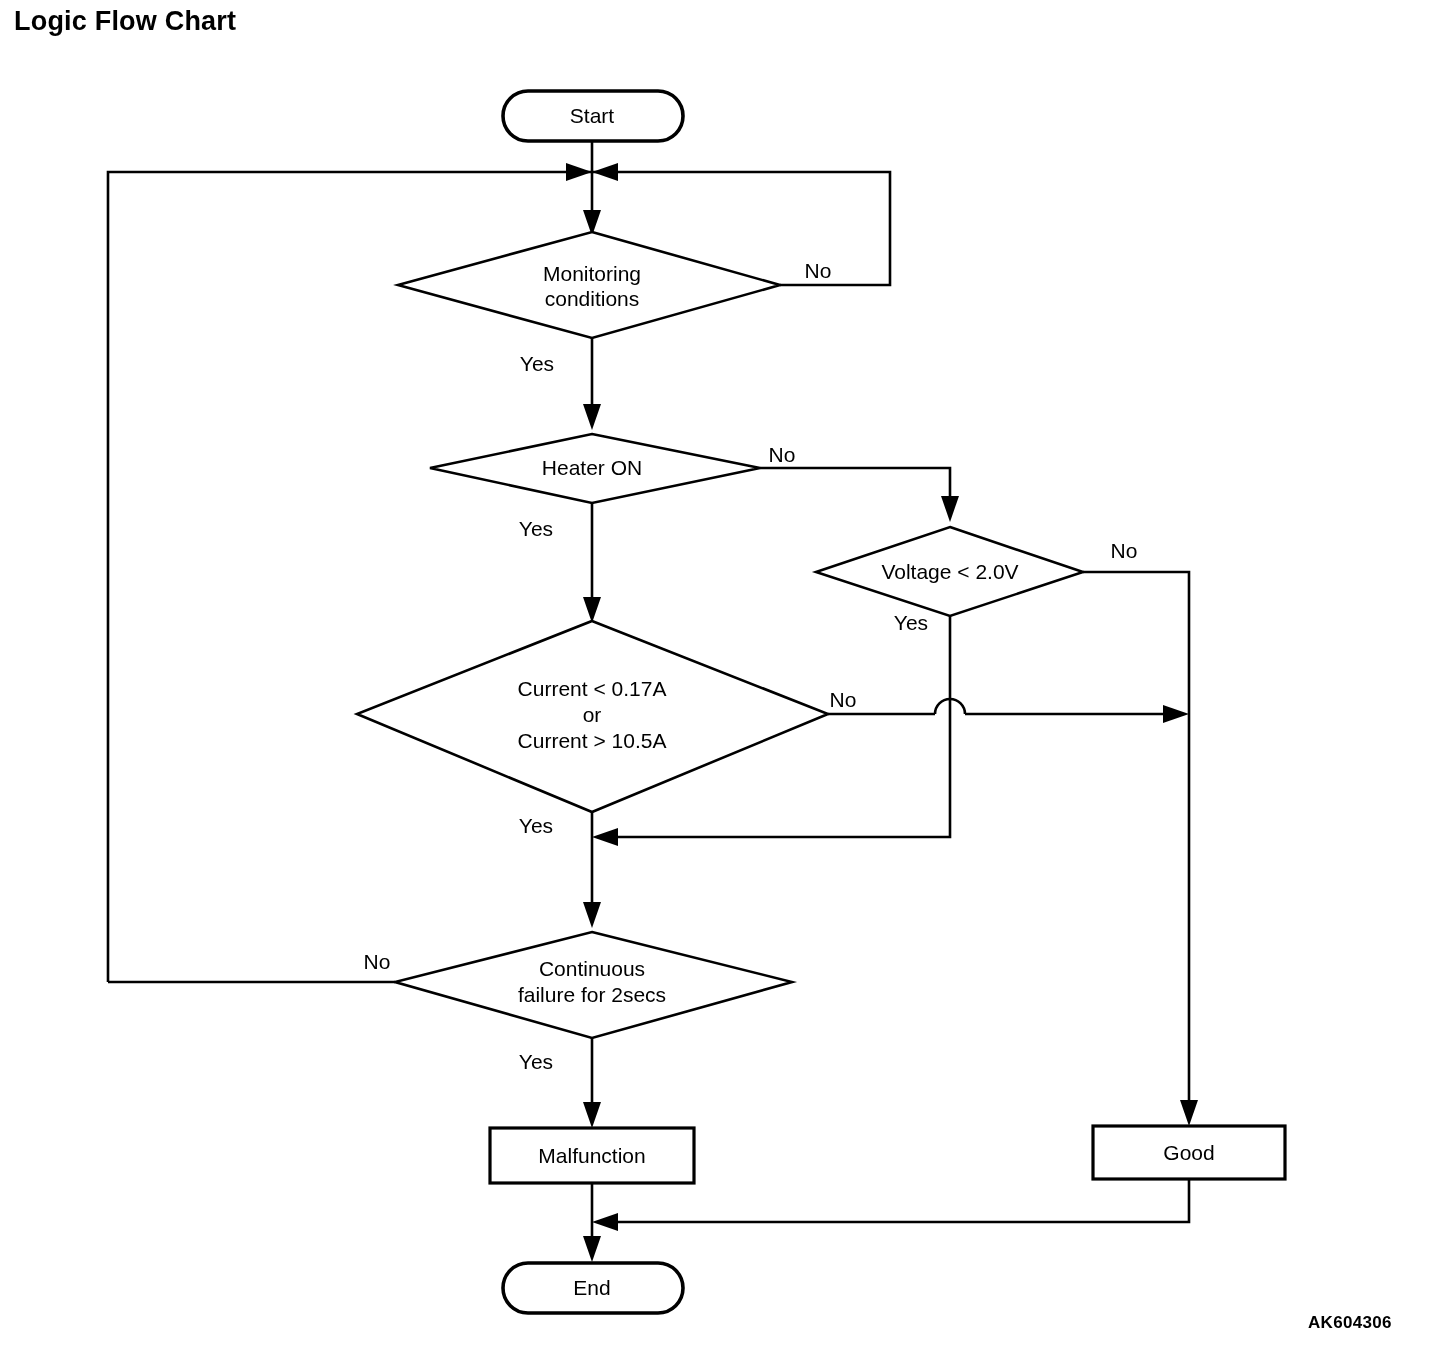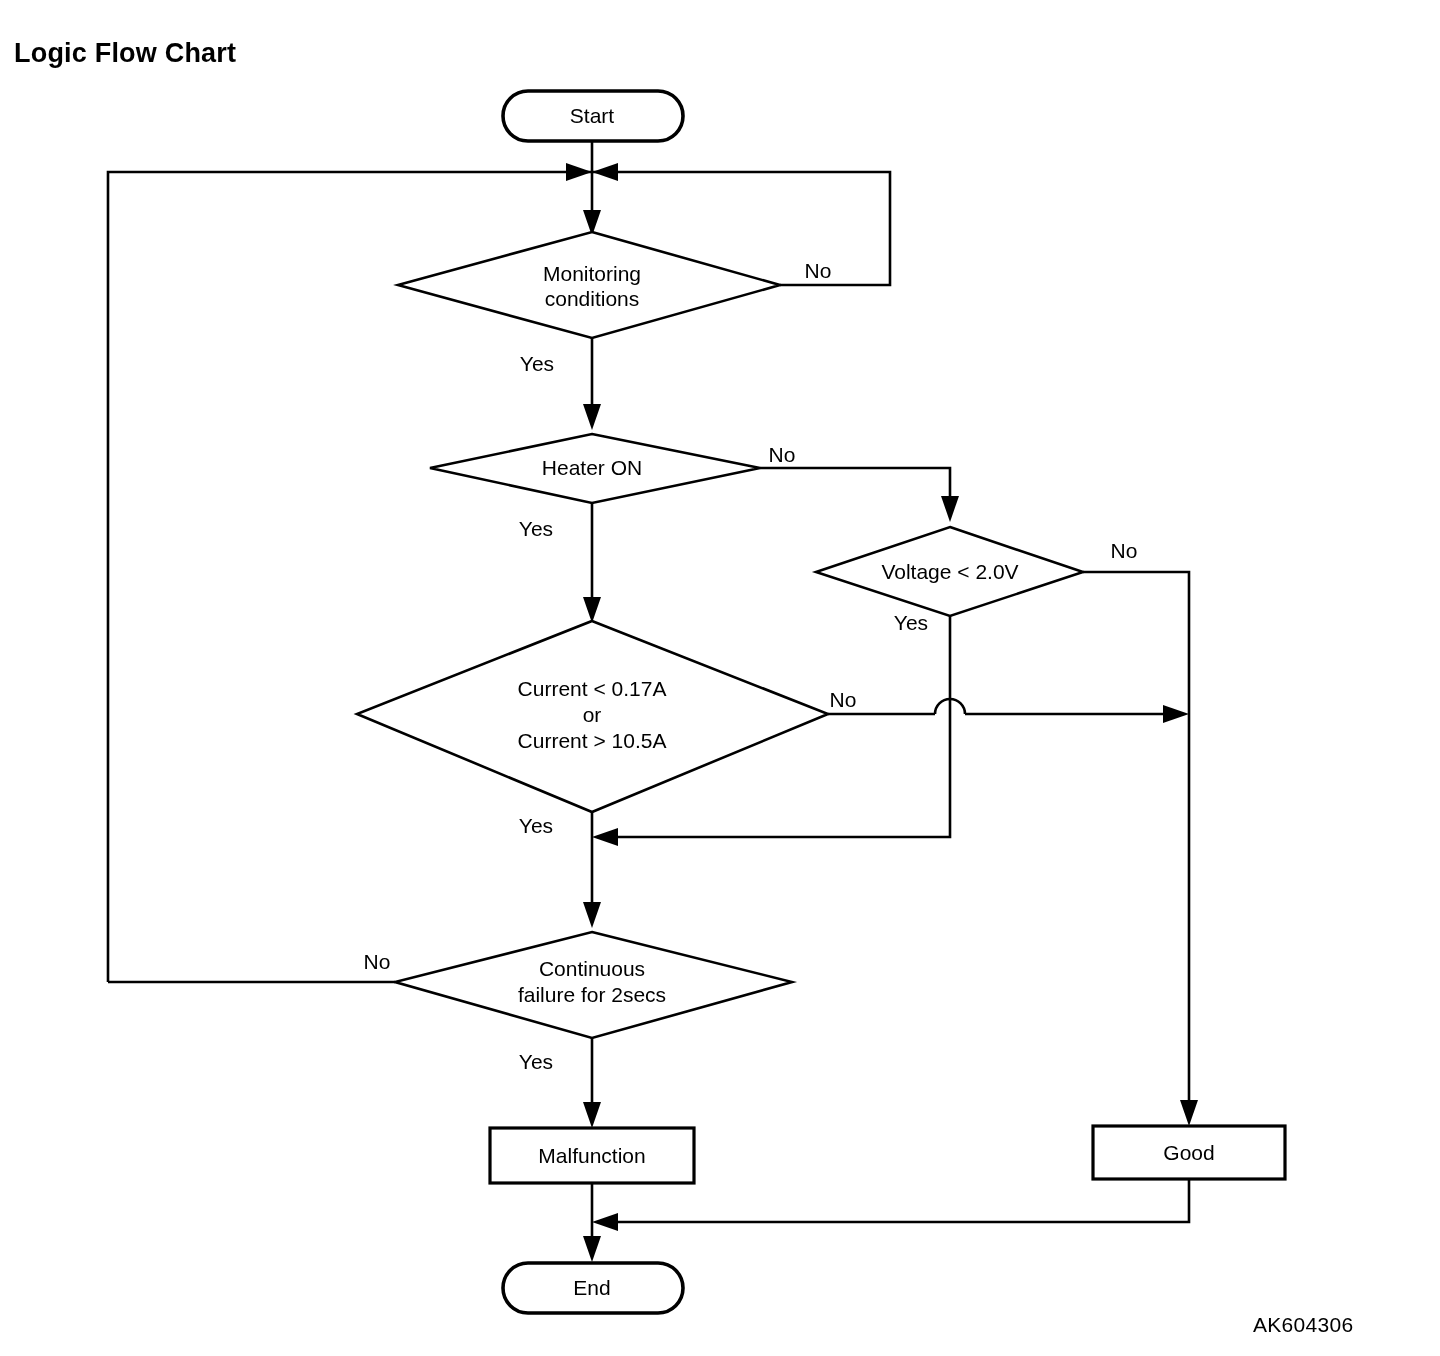--- a/index.html
+++ b/index.html
@@ -23,28 +23,27 @@
   }
   #chart-title {
     position: absolute;
     left: 14px;
     top: 6px;
     font-size: 27px;
     font-weight: bold;
     letter-spacing: 0.2px;
     font-family: "Liberation Sans", sans-serif;
     white-space: nowrap;
-    margin-top: 32px;
   }
   #figure-id {
     position: absolute;
-    left: 1253px;
+    left: 1308px;
     top: 1313px;
-    font-size: 21px;
-    font-weight: normal;
+    font-size: 17px;
+    font-weight: bold;
     font-family: "Liberation Sans", sans-serif;
     letter-spacing: 0.3px;
     white-space: nowrap;
   }
   #flow-svg {
     position: absolute;
     left: 0;
     top: 0;
     width: 1440px;
     height: 1356px;

